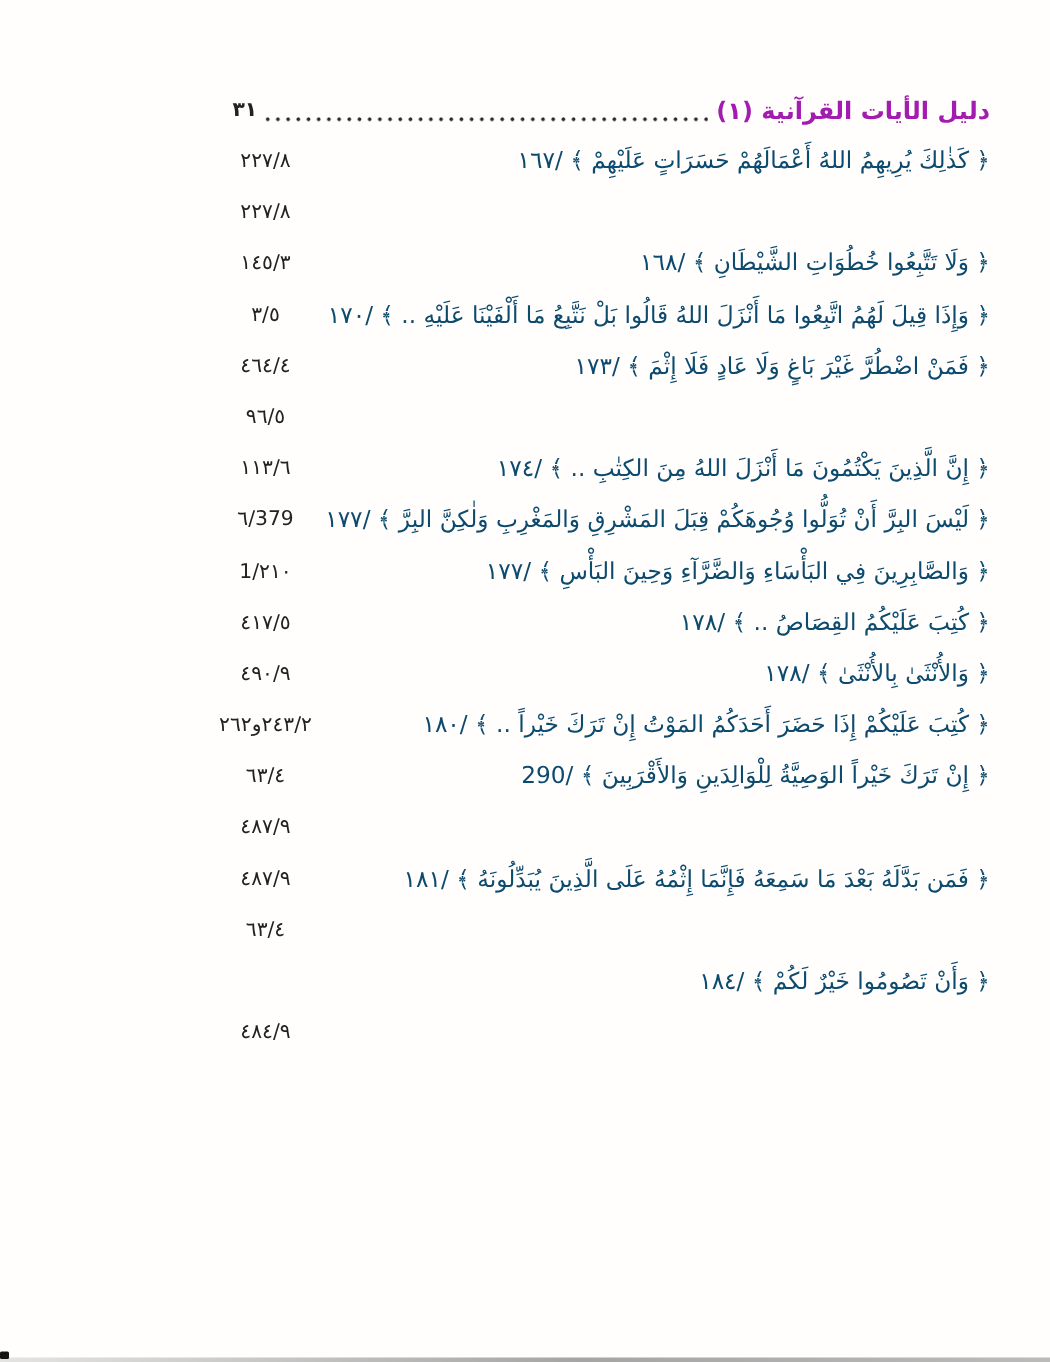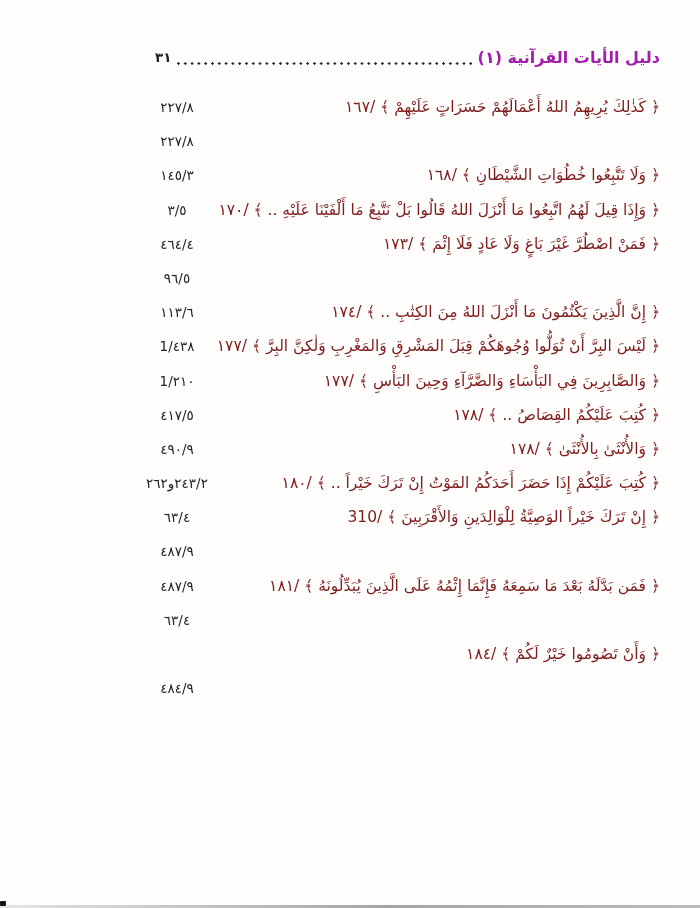--- a/index.html
+++ b/index.html
@@ -5,21 +5,21 @@
   html,body{margin:0;padding:0;}
   body{
     width:700px;height:908px;position:relative;overflow:hidden;
     background:#ffffff;
     font-family:"DejaVu Sans",sans-serif;
     color:#1f1f1f;
   }
   .page{position:absolute;inset:0;background:#fffefd;}
   
   .header{
-    position:absolute;top:40px;left:155px;right:40px;height:34px;
+    position:absolute;top:56px;left:155px;right:40px;height:34px;
     display:flex;align-items:center;text-align:center;
   }
   .page-number{font-size:13.5px;font-weight:bold;color:#222;flex:0 0 auto;}
   .leader{
     flex:1 1 auto;align-self:flex-end;height:3px;margin:0 6px 9px 6px;
     background-image:radial-gradient(circle at 1.5px 1.5px,#2a2a2a 1.05px,rgba(0,0,0,0) 1.45px);
     background-size:6.8px 3px;background-repeat:repeat-x;background-position:left bottom;
   }
   .title{
     flex:0 0 auto;font-size:16px;font-weight:bold;direction:rtl;color:#a21caf;
@@ -29,21 +29,21 @@
   .entries{position:absolute;top:90px;left:0;right:0;}
   .entry-row{position:relative;height:34.2px;line-height:34.2px;}
   .ref{
     position:absolute;left:108px;width:138px;top:0;height:100%;
     text-align:center;direction:rtl;font-size:13.5px;color:#222;
     font-weight:500;
   }
   .verse{
     position:absolute;right:40px;top:0;height:100%;
     direction:rtl;white-space:nowrap;text-align:right;
-    font-size:15.5px;color:#7f1d1d;
+    font-size:15.5px;color:#0c4a6e;
   }
   
   .scan-edge-bottom{
     position:absolute;left:0;right:0;bottom:0;height:3px;
     background:linear-gradient(to right,rgba(150,150,150,.25),rgba(105,105,105,.6) 55%,rgba(120,120,120,.5));
   }
   .corner-mark{
     position:absolute;left:0;bottom:2px;width:6px;height:5px;
     background:#141414;border-radius:1px;
   }
@@ -82,42 +82,42 @@
     </div>
     <div class="entry-row">
       <div class="ref">٩٦/٥</div>
       <div class="verse"></div>
     </div>
     <div class="entry-row">
       <div class="ref">١١٣/٦</div>
       <div class="verse">﴿ إِنَّ الَّذِينَ يَكْتُمُونَ مَا أَنْزَلَ اللهُ مِنَ الكِتٰبِ .. ﴾ /١٧٤</div>
     </div>
     <div class="entry-row">
-      <div class="ref">٤٣٨/1</div>
+      <div class="ref">379/٦</div>
       <div class="verse">﴿ لَيْسَ البِرَّ أَنْ تُوَلُّوا وُجُوهَكُمْ قِبَلَ المَشْرِقِ وَالمَغْرِبِ وَلٰكِنَّ البِرَّ ﴾ /١٧٧</div>
     </div>
     <div class="entry-row">
       <div class="ref">٢١٠/1</div>
       <div class="verse">﴿ وَالصَّابِرِينَ فِي البَأْسَاءِ وَالضَّرَّآءِ وَحِينَ البَأْسِ ﴾ /١٧٧</div>
     </div>
     <div class="entry-row">
       <div class="ref">٤١٧/٥</div>
       <div class="verse">﴿ كُتِبَ عَلَيْكُمُ القِصَاصُ .. ﴾ /١٧٨</div>
     </div>
     <div class="entry-row">
       <div class="ref">٤٩٠/٩</div>
       <div class="verse">﴿ وَالأُنْثَىٰ بِالأُنْثَىٰ ﴾ /١٧٨</div>
     </div>
     <div class="entry-row">
       <div class="ref">٢٤٣/٢و٢٦٢</div>
       <div class="verse">﴿ كُتِبَ عَلَيْكُمْ إِذَا حَضَرَ أَحَدَكُمُ المَوْتُ إِنْ تَرَكَ خَيْراً .. ﴾ /١٨٠</div>
     </div>
     <div class="entry-row">
       <div class="ref">٦٣/٤</div>
-      <div class="verse">﴿ إِنْ تَرَكَ خَيْراً الوَصِيَّةُ لِلْوَالِدَينِ وَالأَقْرَبِينَ ﴾ /310</div>
+      <div class="verse">﴿ إِنْ تَرَكَ خَيْراً الوَصِيَّةُ لِلْوَالِدَينِ وَالأَقْرَبِينَ ﴾ /290</div>
     </div>
     <div class="entry-row">
       <div class="ref">٤٨٧/٩</div>
       <div class="verse"></div>
     </div>
     <div class="entry-row">
       <div class="ref">٤٨٧/٩</div>
       <div class="verse">﴿ فَمَن بَدَّلَهُ بَعْدَ مَا سَمِعَهُ فَإِنَّمَا إِثْمُهُ عَلَى الَّذِينَ يُبَدِّلُونَهُ ﴾ /١٨١</div>
     </div>
     <div class="entry-row">

